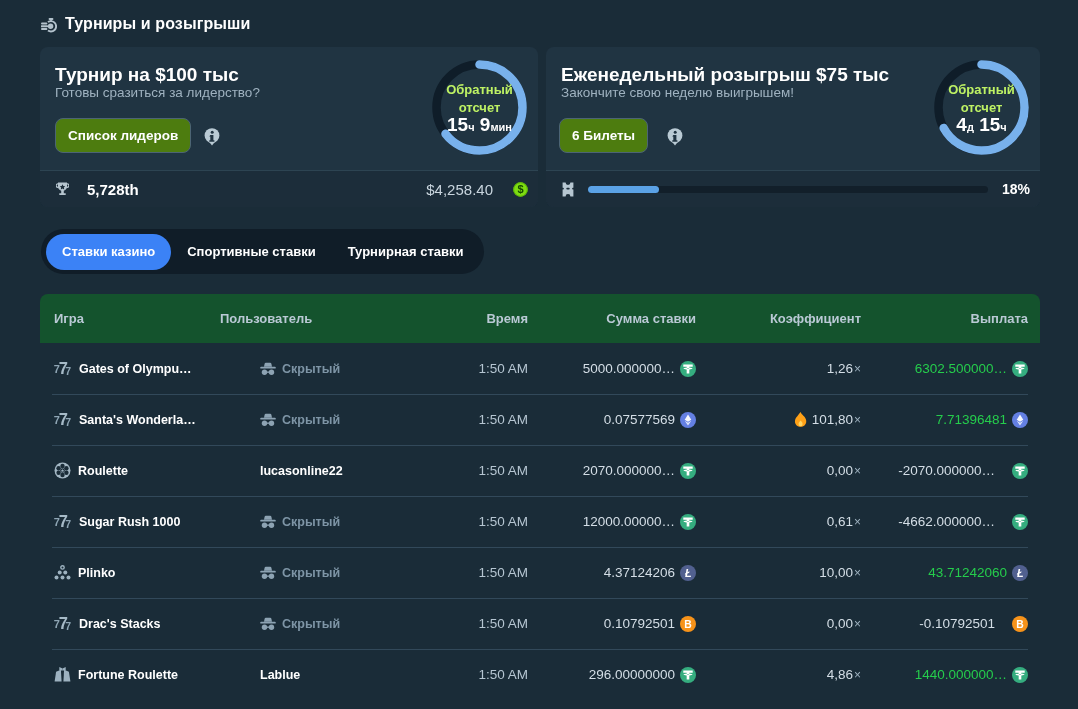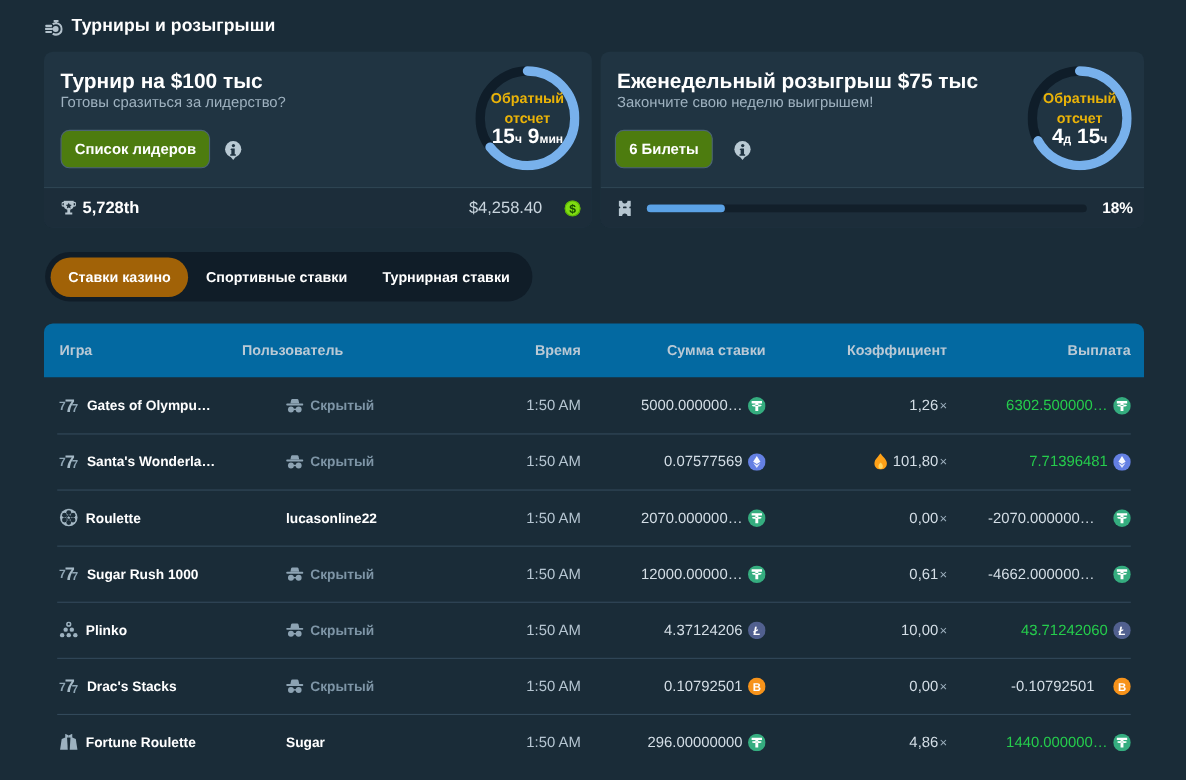--- a/index.html
+++ b/index.html
@@ -20,40 +20,40 @@
   .btn { position:absolute; left:15px; top:71px; height:35px; border-radius:8px;
          background:#4d7c0f; border:1px solid #4c6474; color:#fff; font-size:13.5px; font-weight:bold;
          font-family:"Liberation Sans", sans-serif; display:flex; align-items:center; padding:0 12px; }
   .info { position:absolute; top:81px; }
   .card-foot { position:absolute; left:0; right:0; top:123px; height:37px; background:#1c2d3a;
                border-top:1px solid #2d4452; display:flex; align-items:center; padding:0 10px 0 16px; }
 
   
   .ring { position:absolute; right:11px; top:13px; width:95px; height:95px; }
   .ring svg { position:absolute; left:0; top:0; }
-  .rtxt { position:absolute; left:0; right:0; text-align:center; color:#eab308; font-size:13px; font-weight:bold; }
+  .rtxt { position:absolute; left:0; right:0; text-align:center; color:#bef264; font-size:13px; font-weight:bold; }
   .rbig { position:absolute; left:0; right:0; text-align:center; color:#fff; font-size:19px; font-weight:bold; white-space:nowrap; }
   .rbig .u { font-size:11px; }
 
-  .foot-left { display:flex; align-items:center; gap:6px; font-size:15px; font-weight:bold; color:#fff; flex:1; }
+  .foot-left { display:flex; align-items:center; gap:18px; font-size:15px; font-weight:bold; color:#fff; flex:1; }
   .foot-right { display:flex; align-items:center; gap:20px; font-size:15px; color:#c9d5de; }
 
   
   .pbar { flex:1; height:7px; background:#121f2a; border-radius:4px; margin:0 14px; position:relative; }
   .pfill { position:absolute; left:0; top:0; bottom:0; width:17.8%; background:#5ba2e6; border-radius:4px; }
   .ppct { font-size:14px; font-weight:bold; color:#fff; }
 
   
   #tabs { left:41px; top:229px; height:45px; background:#101d28; border-radius:23px; display:inline-flex; align-items:center; padding:0 5px; }
   .tab { height:36px; display:flex; align-items:center; padding:0 16px; font-size:13px; font-weight:bold; color:#fff; border-radius:19px; }
-  .tab.active { background:#a16207; }
+  .tab.active { background:#3b82f6; }
 
   
   #table { left:40px; top:294px; width:1000px; }
-  .thead { height:49px; background:#0369a1; border-radius:8px 8px 0 0; }
+  .thead { height:49px; background:#14532d; border-radius:8px 8px 0 0; }
   .trow  { height:51px; position:relative; }
   .trow + .trow::before { content:''; position:absolute; left:12px; right:12px; top:0; height:1px; background:#32495a; }
   .tgrid { display:grid; grid-template-columns:166px 1fr 90px 168px 165px 167px; align-items:center;
            height:100%; padding:0 12px 0 14px; }
   .thead .tgrid > div { font-size:13px; font-weight:bold; color:#bac9d5; }
   .c-r { text-align:right; justify-content:flex-end; }
   .cell { display:flex; align-items:center; }
   .game { gap:7px; font-size:12.5px; font-weight:bold; color:#fff; white-space:nowrap; }
   .user { gap:6px; font-size:12.5px; font-weight:bold; color:#fff;margin-left:40px; }
   .user.hid { color:#7e95a6; }
@@ -464,21 +464,21 @@
             <g fill="#9db2c0">
               <path d="M0.6 14.6 L2.1 4.8 L6.9 2.7 L7.6 14.6 Z"></path>
               <path d="M16.4 14.6 L14.9 4.8 L10.1 2.7 L9.4 14.6 Z"></path>
               <path d="M5.3 0.1 L8.5 1.6 L8.5 3.4 L5.3 3.6 Z"></path>
               <path d="M11.7 0.1 L8.5 1.6 L8.5 3.4 L11.7 3.6 Z"></path>
             </g>
           </svg>
           <span>Fortune Roulette</span>
         </div>
     <div class="cell user ">
-          <span>Sugar</span>
+          <span>Lablue</span>
         </div>
     <div class="cell time">1:50 AM</div>
     <div class="cell amt">
           <span>296.00000000</span>
           <svg width="16" height="16" viewBox="0 0 17 17">
             <circle cx="8.5" cy="8.5" r="8.5" fill="#35ad7f"></circle>
             <path fill="#fff" d="M3.5 3.8 h10 v2.3 h-3.6 v1 c1.9.1 3.4.5 3.4 1s-1.5.9-3.4 1 v4.3 h-2.8 v-4.3 c-1.9-.1-3.4-.5-3.4-1s1.5-.9 3.4-1 v-1 h-3.6 Z M7.1 8 c0 .2.6.3 1.4.3 s1.4-.1 1.4-.3 c0-.2-.6-.3-1.4-.3 s-1.4.1-1.4.3 Z"></path>
           </svg>
         </div>
     <div class="cell coef">

